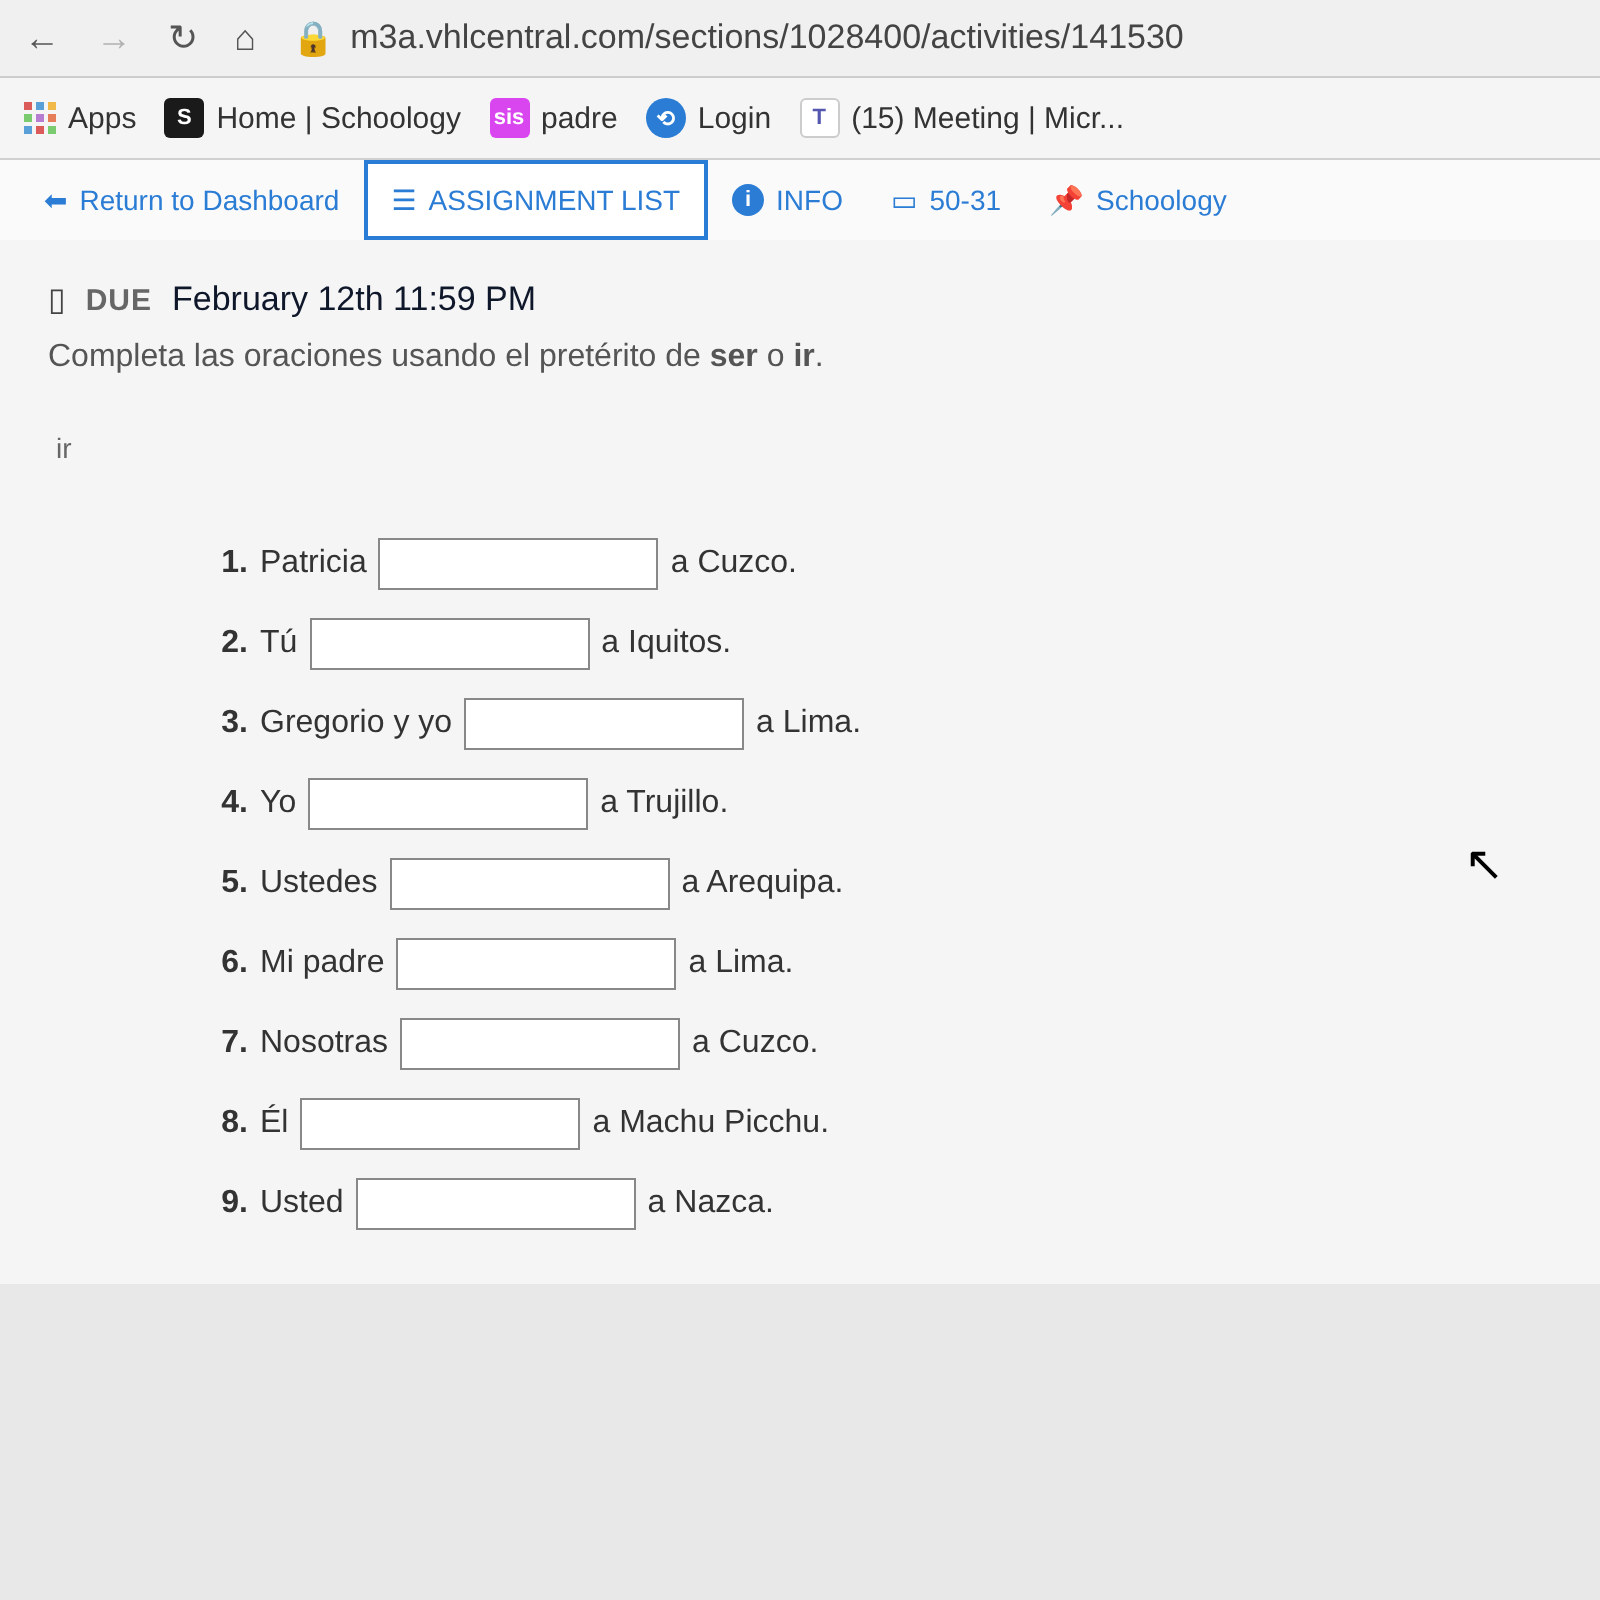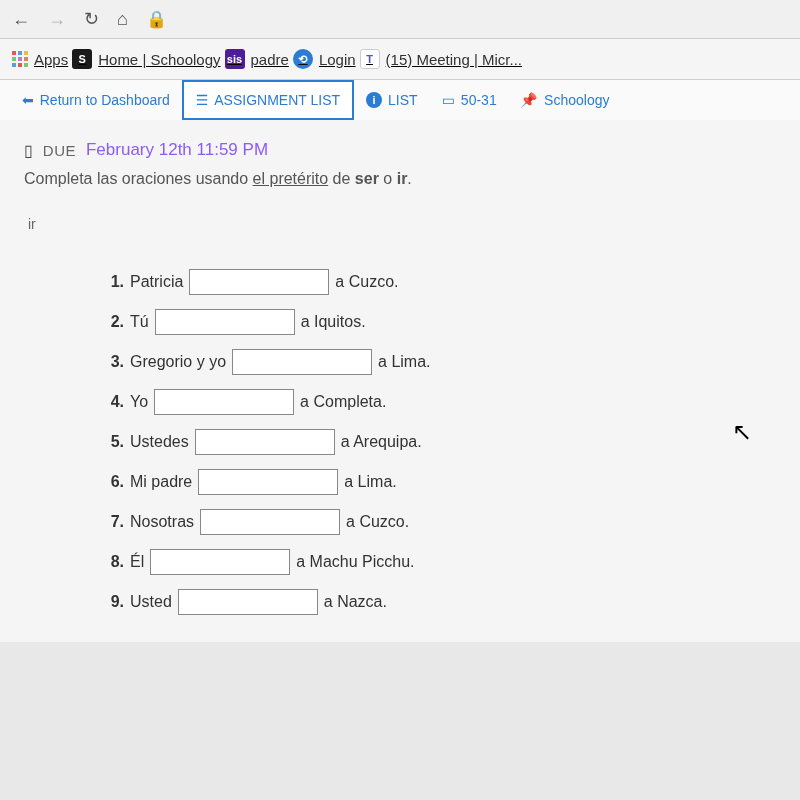--- a/index.html
+++ b/index.html
@@ -18,46 +18,45 @@
       background: #f0f0f0;
       border-bottom: 1px solid #ccc;
     }
     .nav-icon { font-size: 18px; color: #555; cursor: pointer; }
     .url-section { display: flex; align-items: center; gap: 8px; flex: 1; color: #333; font-size: 17px; }
     .lock-icon { color: #555; }
     .url { color: #444; }
     .bookmarks-bar {
       display: flex;
       align-items: center;
-      gap: 4px;
+      gap: 14px;
       padding: 10px 12px;
       background: #f5f5f5;
       border-bottom: 1px solid #d0d0d0;
       font-size: 15px;
-      text-decoration: underline;
     }
     .apps-icon {
       display: inline-grid;
       grid-template-columns: repeat(3, 4px);
       grid-template-rows: repeat(3, 4px);
       gap: 2px;
     }
     .apps-icon span { background: #db5b5b; }
     .apps-icon span:nth-child(2){ background:#5aa0d8;}
     .apps-icon span:nth-child(3){ background:#f0b94a;}
     .apps-icon span:nth-child(4){ background:#7acb6f;}
     .apps-icon span:nth-child(5){ background:#b77dd1;}
     .apps-icon span:nth-child(6){ background:#e67e5a;}
     .apps-icon span:nth-child(7){ background:#5aa0d8;}
     .apps-icon span:nth-child(8){ background:#db5b5b;}
     .apps-icon span:nth-child(9){ background:#7acb6f;}
     .bm-item { display:flex; align-items:center; gap:6px; color:#333; cursor:pointer; }
     .favicon { width:20px; height:20px; border-radius:3px; display:flex; align-items:center; justify-content:center; font-size:11px; font-weight:bold; color:#fff; }
     .f-s { background:#1a1a1a; }
-    .f-sis { background:#4c1d95; }
+    .f-sis { background:#d946ef; }
     .f-login { background:#2a7cd4; border-radius:50%; }
     .f-teams { background:#fff; color:#5558af; border:1px solid #ccc; }
 
     .tabs-bar {
       display:flex;
       align-items:center;
       gap:0;
       background:#fafafa;
       padding: 0 10px;
       font-size:14px;
@@ -74,24 +73,24 @@
     .info-icon { width:16px; height:16px; border-radius:50%; background:#2a7cd4; color:#fff; display:inline-flex; align-items:center; justify-content:center; font-size:11px; font-weight:bold; }
     .book-icon { color:#2a7cd4; }
 
     .content {
       background:#f5f5f5;
       padding: 20px 24px;
     }
     .title-row { display:flex; align-items:center; gap:10px; margin-bottom:8px; }
     .title { font-size:24px; font-weight:bold; color:#222; }
     .book-small { font-size:16px; color:#444; }
-    .due-label { font-weight:normal; font-size:15px; color:#666; letter-spacing:0.5px;text-align:center; }
-    .due-date { font-size:17px; color:#8b5cf6; }
+    .due-label { font-weight:bold; font-size:15px; color:#666; letter-spacing:0.5px;text-align:center; }
+    .due-date { font-size:17px; color:#0f172a; }
     .instructions { font-size:16px; color:#555; margin-top:10px; }
-    .underline { text-decoration:underline; }
+    .underline { }
     .bold { font-weight:bold; }
 
     .ir-label { padding: 28px 4px 12px; font-size:14px; color:#666; }
 
     .modelo-box {
       background:#ececec;
       padding: 14px 18px;
       font-size:16px;
       color:#333;
     }
@@ -120,20 +119,21 @@
 </head>
 <body>
 
 <div class="browser-bar">
   <span class="nav-icon">←</span>
   <span class="nav-icon" style="opacity:0.4">→</span>
   <span class="nav-icon">↻</span>
   <span class="nav-icon">⌂</span>
   <div class="url-section">
     <span class="lock-icon">🔒</span>
+    <span class="url">m3a.vhlcentral.com/sections/1028400/activities/141530</span>
   </div>
 </div>
 
 <div class="bookmarks-bar">
   <div class="bm-item">
     <span class="apps-icon">
         <span></span>
         <span></span>
         <span></span>
         <span></span>
@@ -167,21 +167,21 @@
   <div class="return-link">
     <span>⬅</span>
     <span>Return to Dashboard</span>
   </div>
   <div class="tab active">
     <span class="tab-icon">☰</span>
     <span>ASSIGNMENT LIST</span>
   </div>
   <div class="tab">
     <span class="info-icon">i</span>
-    <span>LIST</span>
+    <span>INFO</span>
   </div>
   <div class="tab">
     <span class="book-icon">▭</span>
     <span>50-31</span>
   </div>
   <div class="tab" style="color:#2a7cd4;">
     <span>📌</span>
     <span>Schoology</span>
   </div>
 </div>
@@ -215,21 +215,21 @@
       <div class="q-row">
         <span class="q-num">3.</span>
         <span>Gregorio y yo</span>
         <input class="q-input" type="text" style="">
         <span>a Lima.</span>
       </div>
       <div class="q-row">
         <span class="q-num">4.</span>
         <span>Yo</span>
         <input class="q-input" type="text" style="">
-        <span>a Completa.</span>
+        <span>a Trujillo.</span>
       </div>
       <div class="q-row">
         <span class="q-num">5.</span>
         <span>Ustedes</span>
         <input class="q-input" type="text" style="">
         <span>a Arequipa.</span>
       </div>
       <div class="q-row">
         <span class="q-num">6.</span>
         <span>Mi padre</span>

